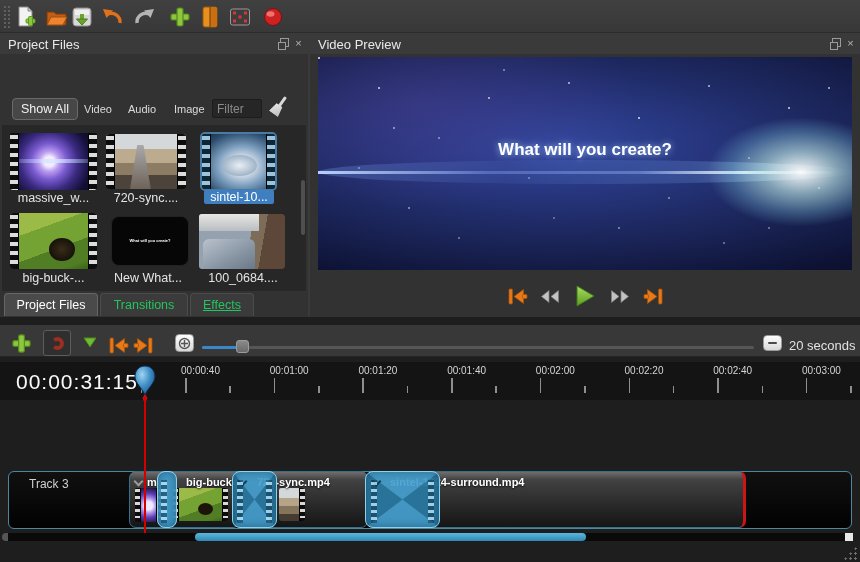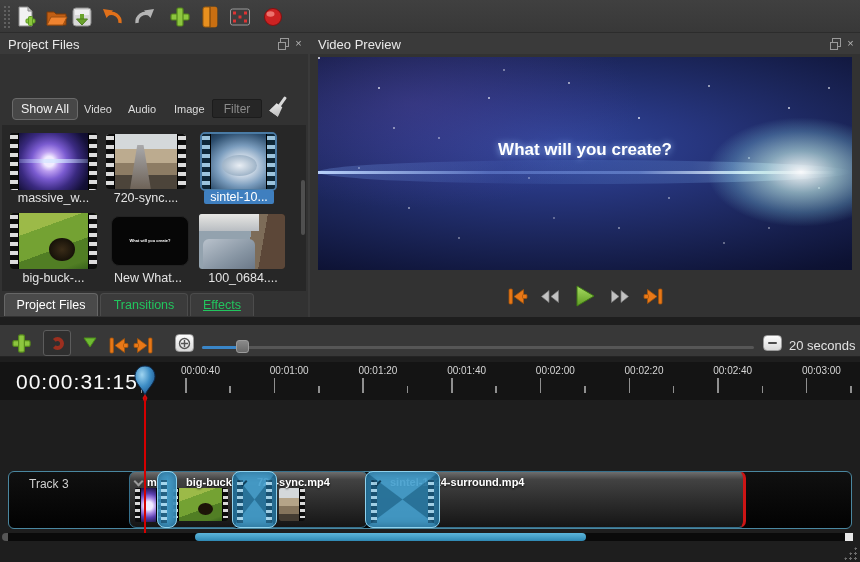--- a/index.html
+++ b/index.html
@@ -27,21 +27,21 @@
     border:1px solid #9a9a9a; background:#3a3a3a; }
   .close-ic { width:11px; height:11px; color:#b5b5b5; font-size:11px; line-height:10px; text-align:center; }
 
   
   .fbtn-active { position:absolute; left:12px; top:65px; height:22px; padding:0 8px;
     background:#474747; border:1px solid #6a6a6a; border-radius:4px; color:#f0f0f0;
     font-size:12.5px; line-height:20px; }
   .fbtn { position:absolute; top:66px; height:20px; color:#dcdcdc; font-size:11px; line-height:20px; }
   .filter-input { position:absolute; left:212px; top:66px; width:50px; height:19px;
     background:#262626; border:1px solid #1c1c1c; border-radius:2px; color:#9a9a9a;
-    font-size:12px; padding:0 4px; font-family:"Liberation Sans", sans-serif;text-align:center; }
+    font-size:12px; padding:0 4px; font-family:"Liberation Sans", sans-serif; }
   .filter-input::placeholder { color:#8b8b8b; }
   .brush { position:absolute; left:268px; top:62px; width:22px; height:24px; }
   .brush .handle { position:absolute; left:13px; top:1px; width:3px; height:11px;
     background:#d8d8d8; transform:rotate(35deg); border-radius:1px; }
   .brush .head { position:absolute; left:3px; top:9px; width:11px; height:11px;
     background:linear-gradient(135deg,#efefef,#b9b9b9); transform:rotate(35deg);
     clip-path:polygon(20% 0, 80% 0, 100% 100%, 0 100%); }
 
   
   .files { position:absolute; left:2px; top:92px; width:304px; height:198px; background:#272727; }

